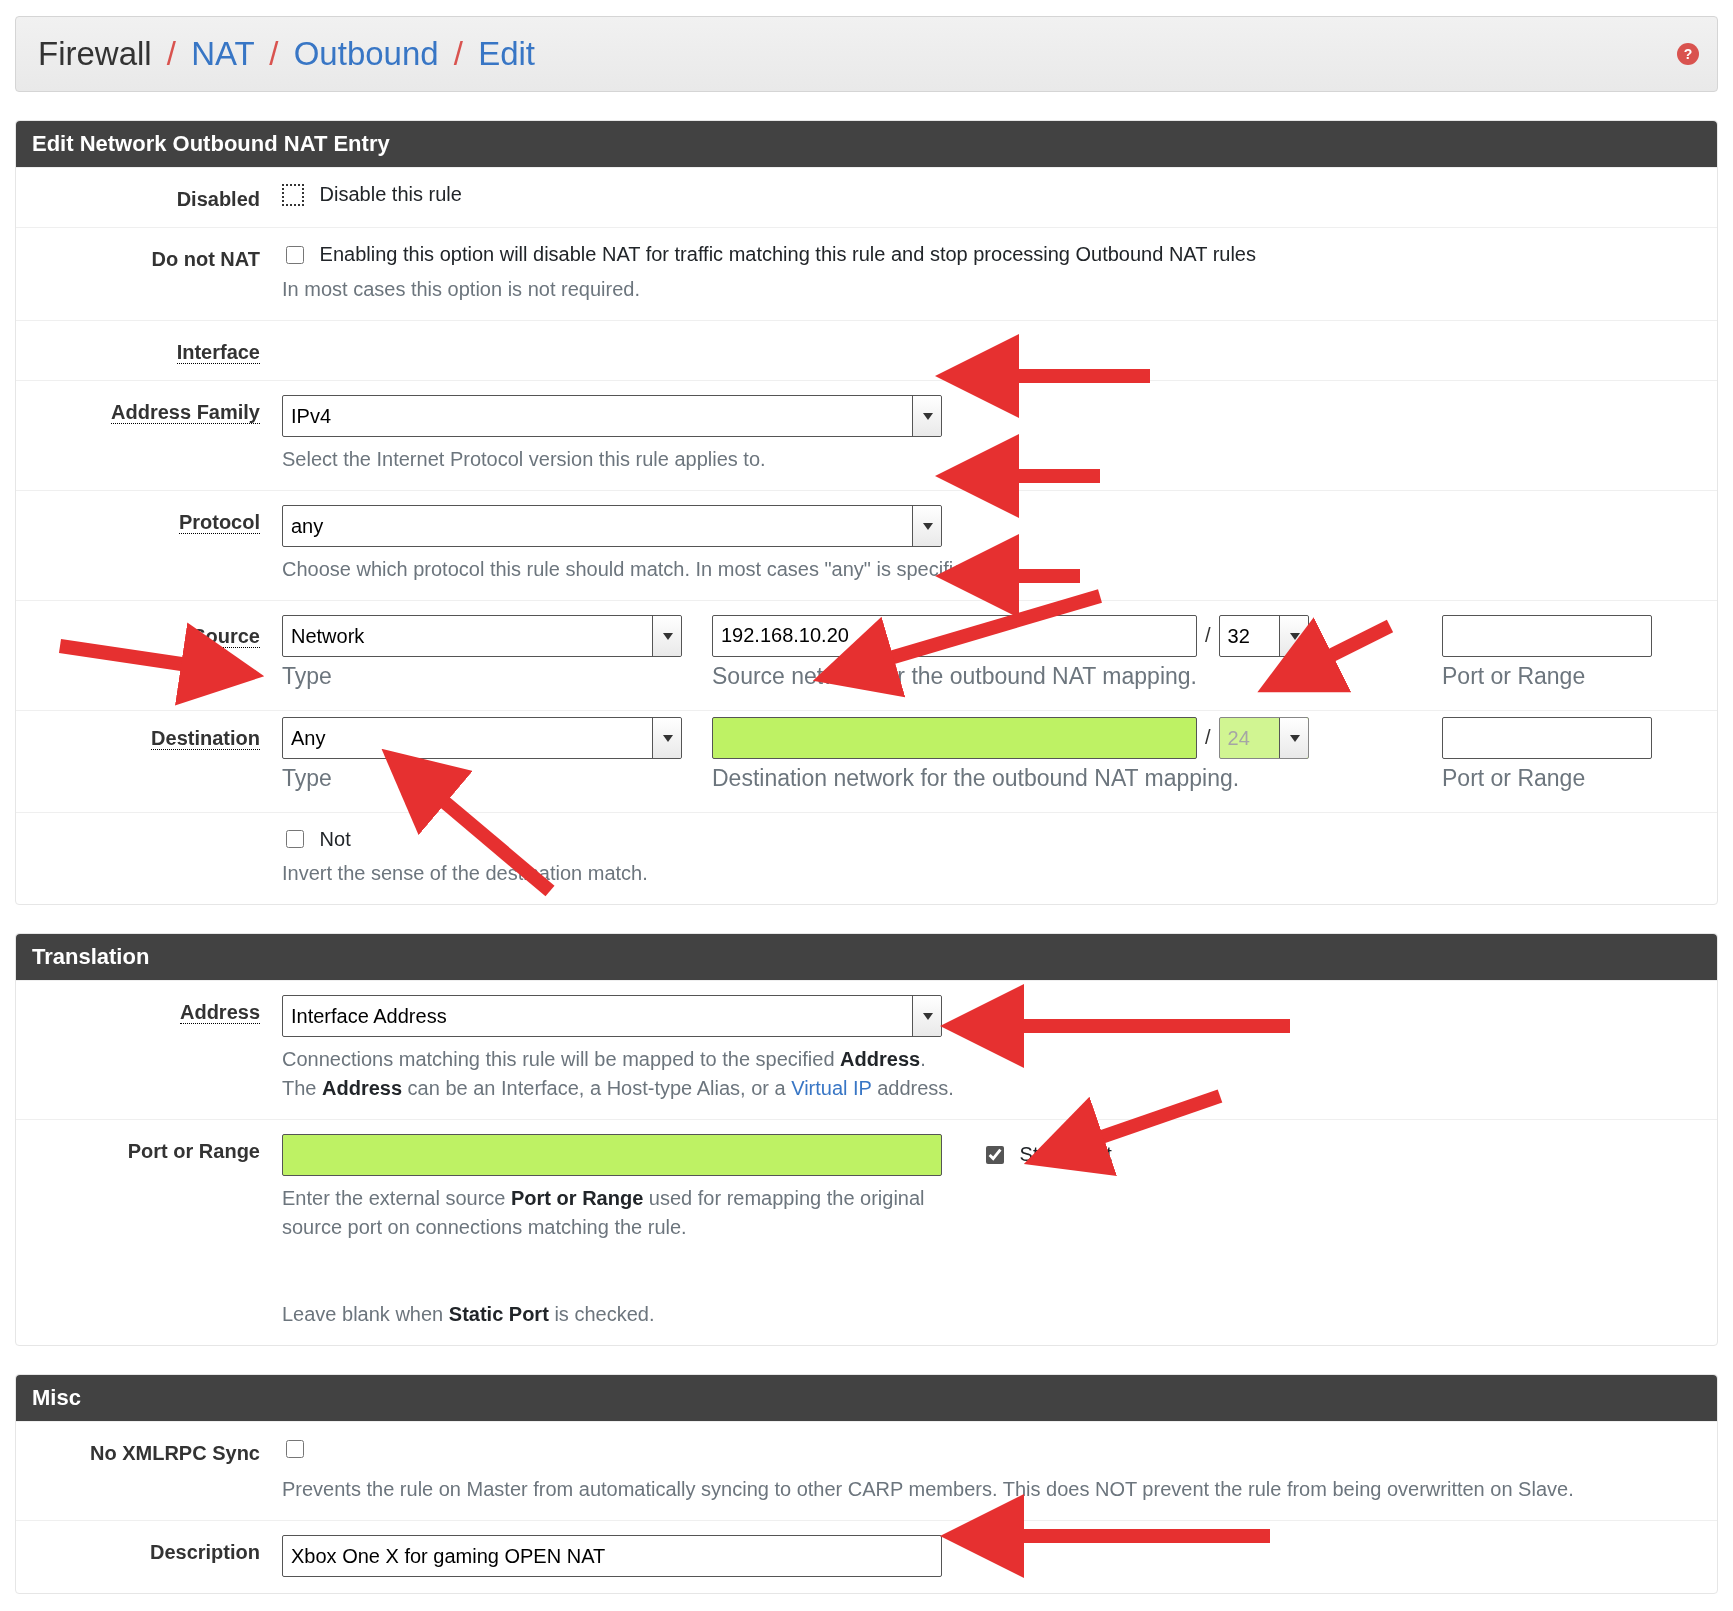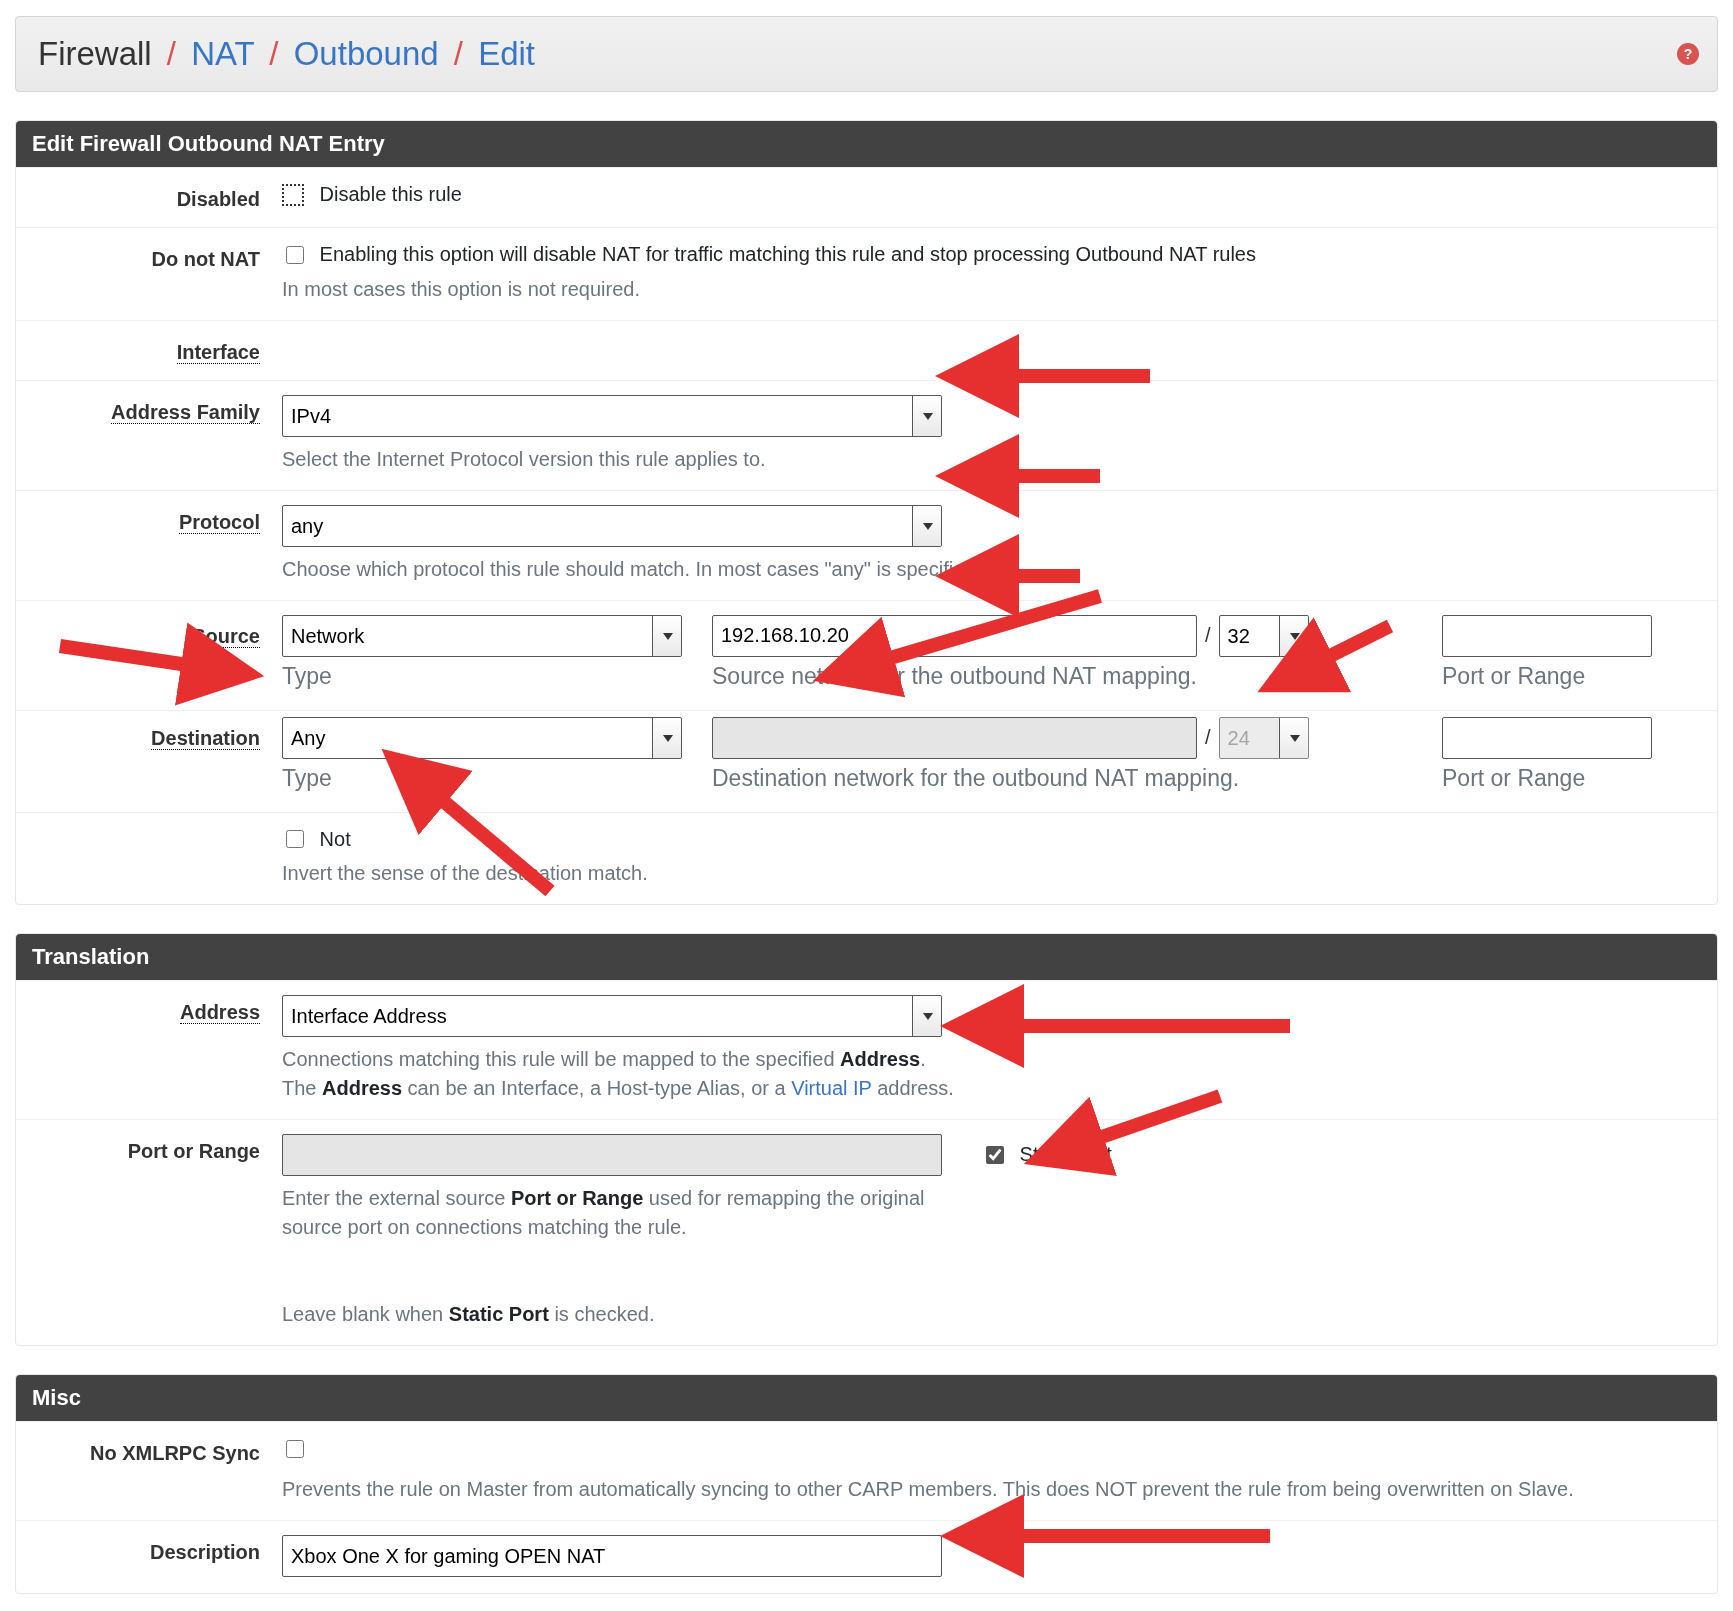--- a/index.html
+++ b/index.html
@@ -24,40 +24,40 @@
   .select { -webkit-appearance:none; appearance:none; padding-right:34px; background-image:none; position:relative; }
   .select-wrap { position:relative; display:inline-block; }
   .select-wrap::after { content:""; position:absolute; right:1px; top:1px; bottom:1px; width:28px; border-left:1px solid #555; background:linear-gradient(#fff,#e9e9e9); pointer-events:none; border-radius:0 2px 2px 0; }
   .select-wrap::before { content:""; position:absolute; right:9px; top:50%; margin-top:-3px; width:0; height:0; border-left:5px solid transparent; border-right:5px solid transparent; border-top:7px solid #333; pointer-events:none; z-index:2; }
   .w660 { width:660px; }
   .w90 { width:90px; }
   .sub-lbl { color:#6c757d; font-size:23px; margin-top:6px; }
   .dotted-checkbox { display:inline-block; width:22px; height:22px; border:2px dotted #333; vertical-align:middle; margin-right:10px; }
   .checkbox { width:18px; height:18px; vertical-align:middle; margin-right:10px; accent-color:#555; }
   .inline-lbl { vertical-align:middle; }
-  .disabled-input { background:#e5e5e5; }
+  .disabled-input { background:#bef264; }
   .slash-sep { display:inline-block; padding:0 8px; color:#333; vertical-align:middle;}
 </style>
 </head>
 <body>
 <div class="page">
 
 <div class="breadcrumb-bar">
   <span class="muted">Firewall</span>
   <span class="sep">/</span>
   <a href="#">NAT</a>
   <span class="sep">/</span>
   <a href="#">Outbound</a>
   <span class="sep">/</span>
   <a href="#">Edit</a>
   <span class="help-icon">?</span>
 </div>
 
 <div class="panel" style="position:relative;">
-  <div class="panel-header">Edit Firewall Outbound NAT Entry</div>
+  <div class="panel-header">Edit Network Outbound NAT Entry</div>
 
   <div class="form-row">
     <div class="label-col">Disabled</div>
     <div class="input-col">
       <span class="dotted-checkbox"></span>
       <span class="inline-lbl">Disable this rule</span>
     </div>
   </div>
 
   <div class="form-row">

